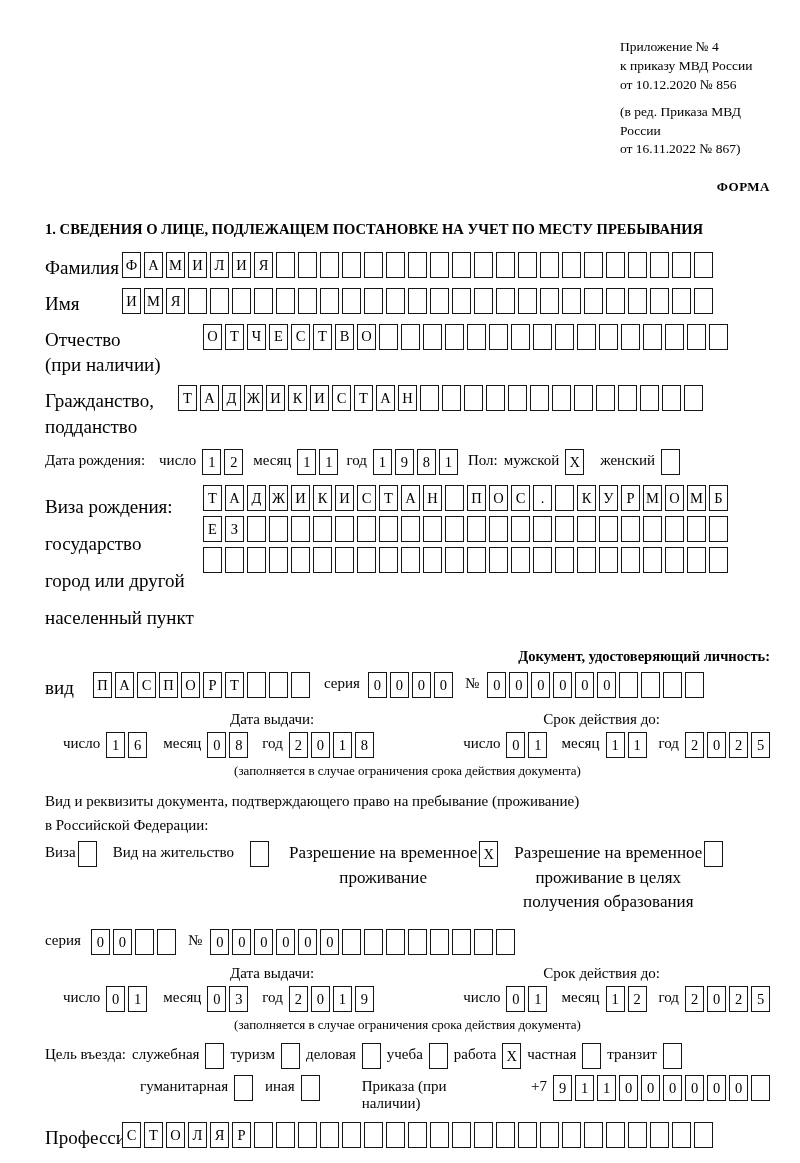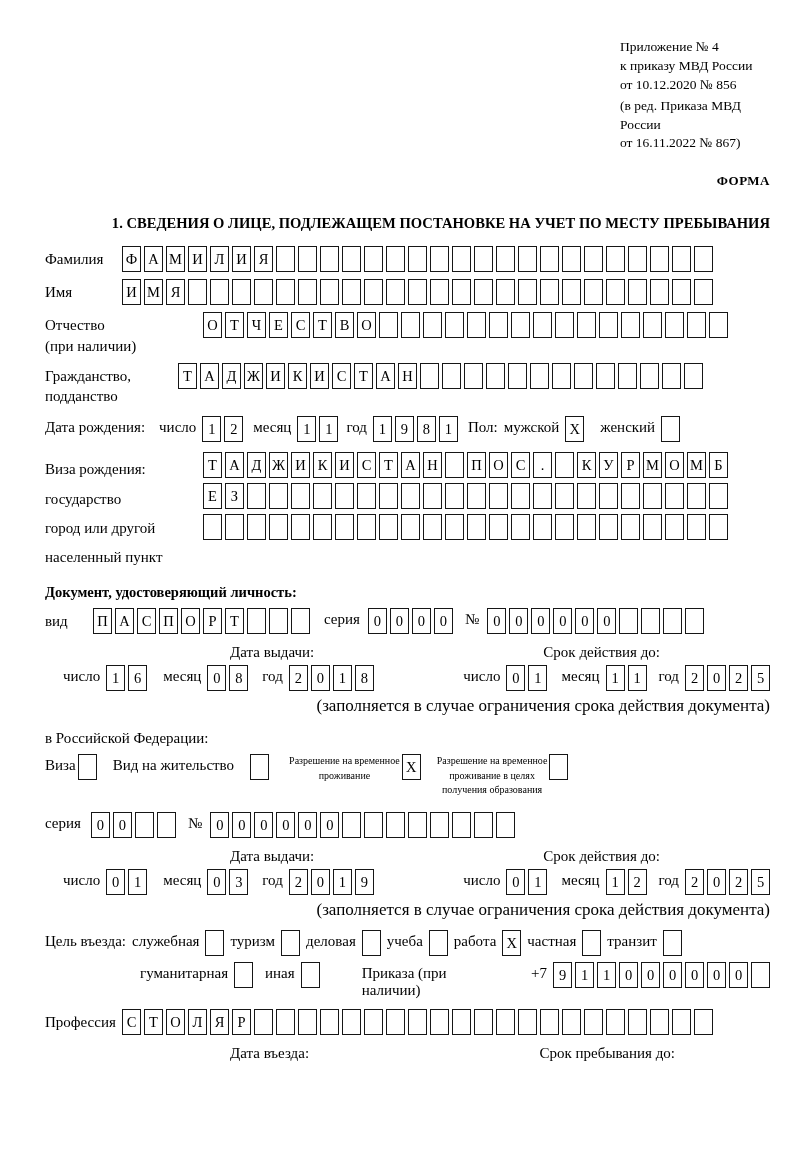--- a/index.html
+++ b/index.html
@@ -1,47 +1,47 @@
 <!DOCTYPE html>
 <html><head>
 <meta charset="utf-8">
 <style>
   html,body{margin:0;padding:0;background:#fff;color:#000;
     font-family:"Liberation Serif","DejaVu Serif",serif;}
   .page{width:800px;min-height:1163px;box-sizing:border-box;
     padding:38px 30px 20px 45px;background:#fff;}
   
   .hdr{margin-left:575px;font-size:13.5px;line-height:1.4;}
-  .hdr2{margin-top:2px;}
+  .hdr2{margin-top:8px;}
   .forma{text-align:right;font-weight:bold;font-size:13px;margin-top:20px;letter-spacing:.5px;}
   .title{ text-align:center;font-weight:bold;font-size:16.5px;line-height:1.55;margin-top:16px;}
   .blank{display:inline-block;width:55px;border-bottom:2px solid #333;height:14px;margin-left:8px;}
-  .sec1{text-align:right;font-weight:bold;font-size:14.6px;margin-top:26px;margin-bottom:14px;}
+  .sec1{text-align:left;font-weight:bold;font-size:14.6px;margin-top:26px;margin-bottom:14px;}
   
   .row{display:flex;align-items:flex-start;margin-top:7px;}
-  .lbl{font-size:15px;line-height:1.35;flex:none;padding-top:3px;}
+  .lbl{font-size:19px;line-height:1.35;flex:none;padding-top:3px;}
   .w77{width:77px;} .w133{width:133px;} .w158{width:158px;} .w48{width:48px;}
   .cells{display:inline-flex;gap:3px;flex:none;}
   .cell{width:17px;height:24px;border:1.6px solid #161616;display:inline-flex;
     align-items:center;justify-content:center;font-size:14.5px;line-height:1;
     flex:none;background:#fff;}
   .vstack{display:flex;flex-direction:column;gap:5px;}
   .inlbl{font-size:15px;flex:none;padding-top:3px;}
   .g6{display:flex;align-items:flex-start;gap:6px;}
-  .center-b{text-align:left;font-weight:bold;font-size:14.5px;margin-top:12px;}
+  .center-b{text-align:right;font-weight:bold;font-size:14.5px;margin-top:12px;}
   .dhead{display:flex;font-size:15px;margin-top:10px;}
   .dhead .h1{margin-left:185px;} .dhead .h2{margin-left:auto;margin-right:110px;}
   .dates{display:flex;align-items:flex-start;margin-top:4px;}
   .dgroup{display:flex;align-items:flex-start;gap:6px;}
   .dgl{margin-left:18px;} .dgr{margin-left:auto;}
-  .note-r{text-align:right;font-size:17px;margin-top:5px;}
+  .note-r{text-align:center;font-size:13px;margin-top:5px;}
   .plain{font-size:15px;line-height:1.6;margin-top:10px;}
   .cbrow{display:flex;align-items:flex-start;margin-top:4px;gap:2px;}
   .cbtext{font-size:15px;padding-top:3px;}
-  .cbcol{font-size:10px;text-align:center;line-height:1.45;}
+  .cbcol{font-size:17px;text-align:center;line-height:1.45;}
   .purp{display:flex;align-items:flex-start;margin-top:10px;gap:6px;flex-wrap:nowrap;}
   .purp .cbtext{padding-top:3px;}
   .mt14{margin-top:14px;} .mt10{margin-top:10px;}
 </style>
 </head>
 <body>
 
 <div class="page">
 
   <div class="hdr">
@@ -396,20 +396,21 @@
           <span class="cell">2</span>
           <span class="cell">0</span>
           <span class="cell">2</span>
           <span class="cell">5</span>
         </span>
     </span>
   </div>
   <div class="note-r">(заполняется в случае ограничения срока действия документа)</div>
 
   <div class="plain">
+    <div>Вид и реквизиты документа, подтверждающего право на пребывание (проживание)</div>
     <div>в Российской Федерации:</div>
   </div>
   <div class="cbrow">
     <span class="cbtext">Виза</span>
     <span class="cells">
         <span class="cell"></span>
       </span>
     <span class="cbtext" style="margin-left:14px">Вид на жительство</span>
     <span class="cells" style="margin-left:14px">
         <span class="cell"></span>

